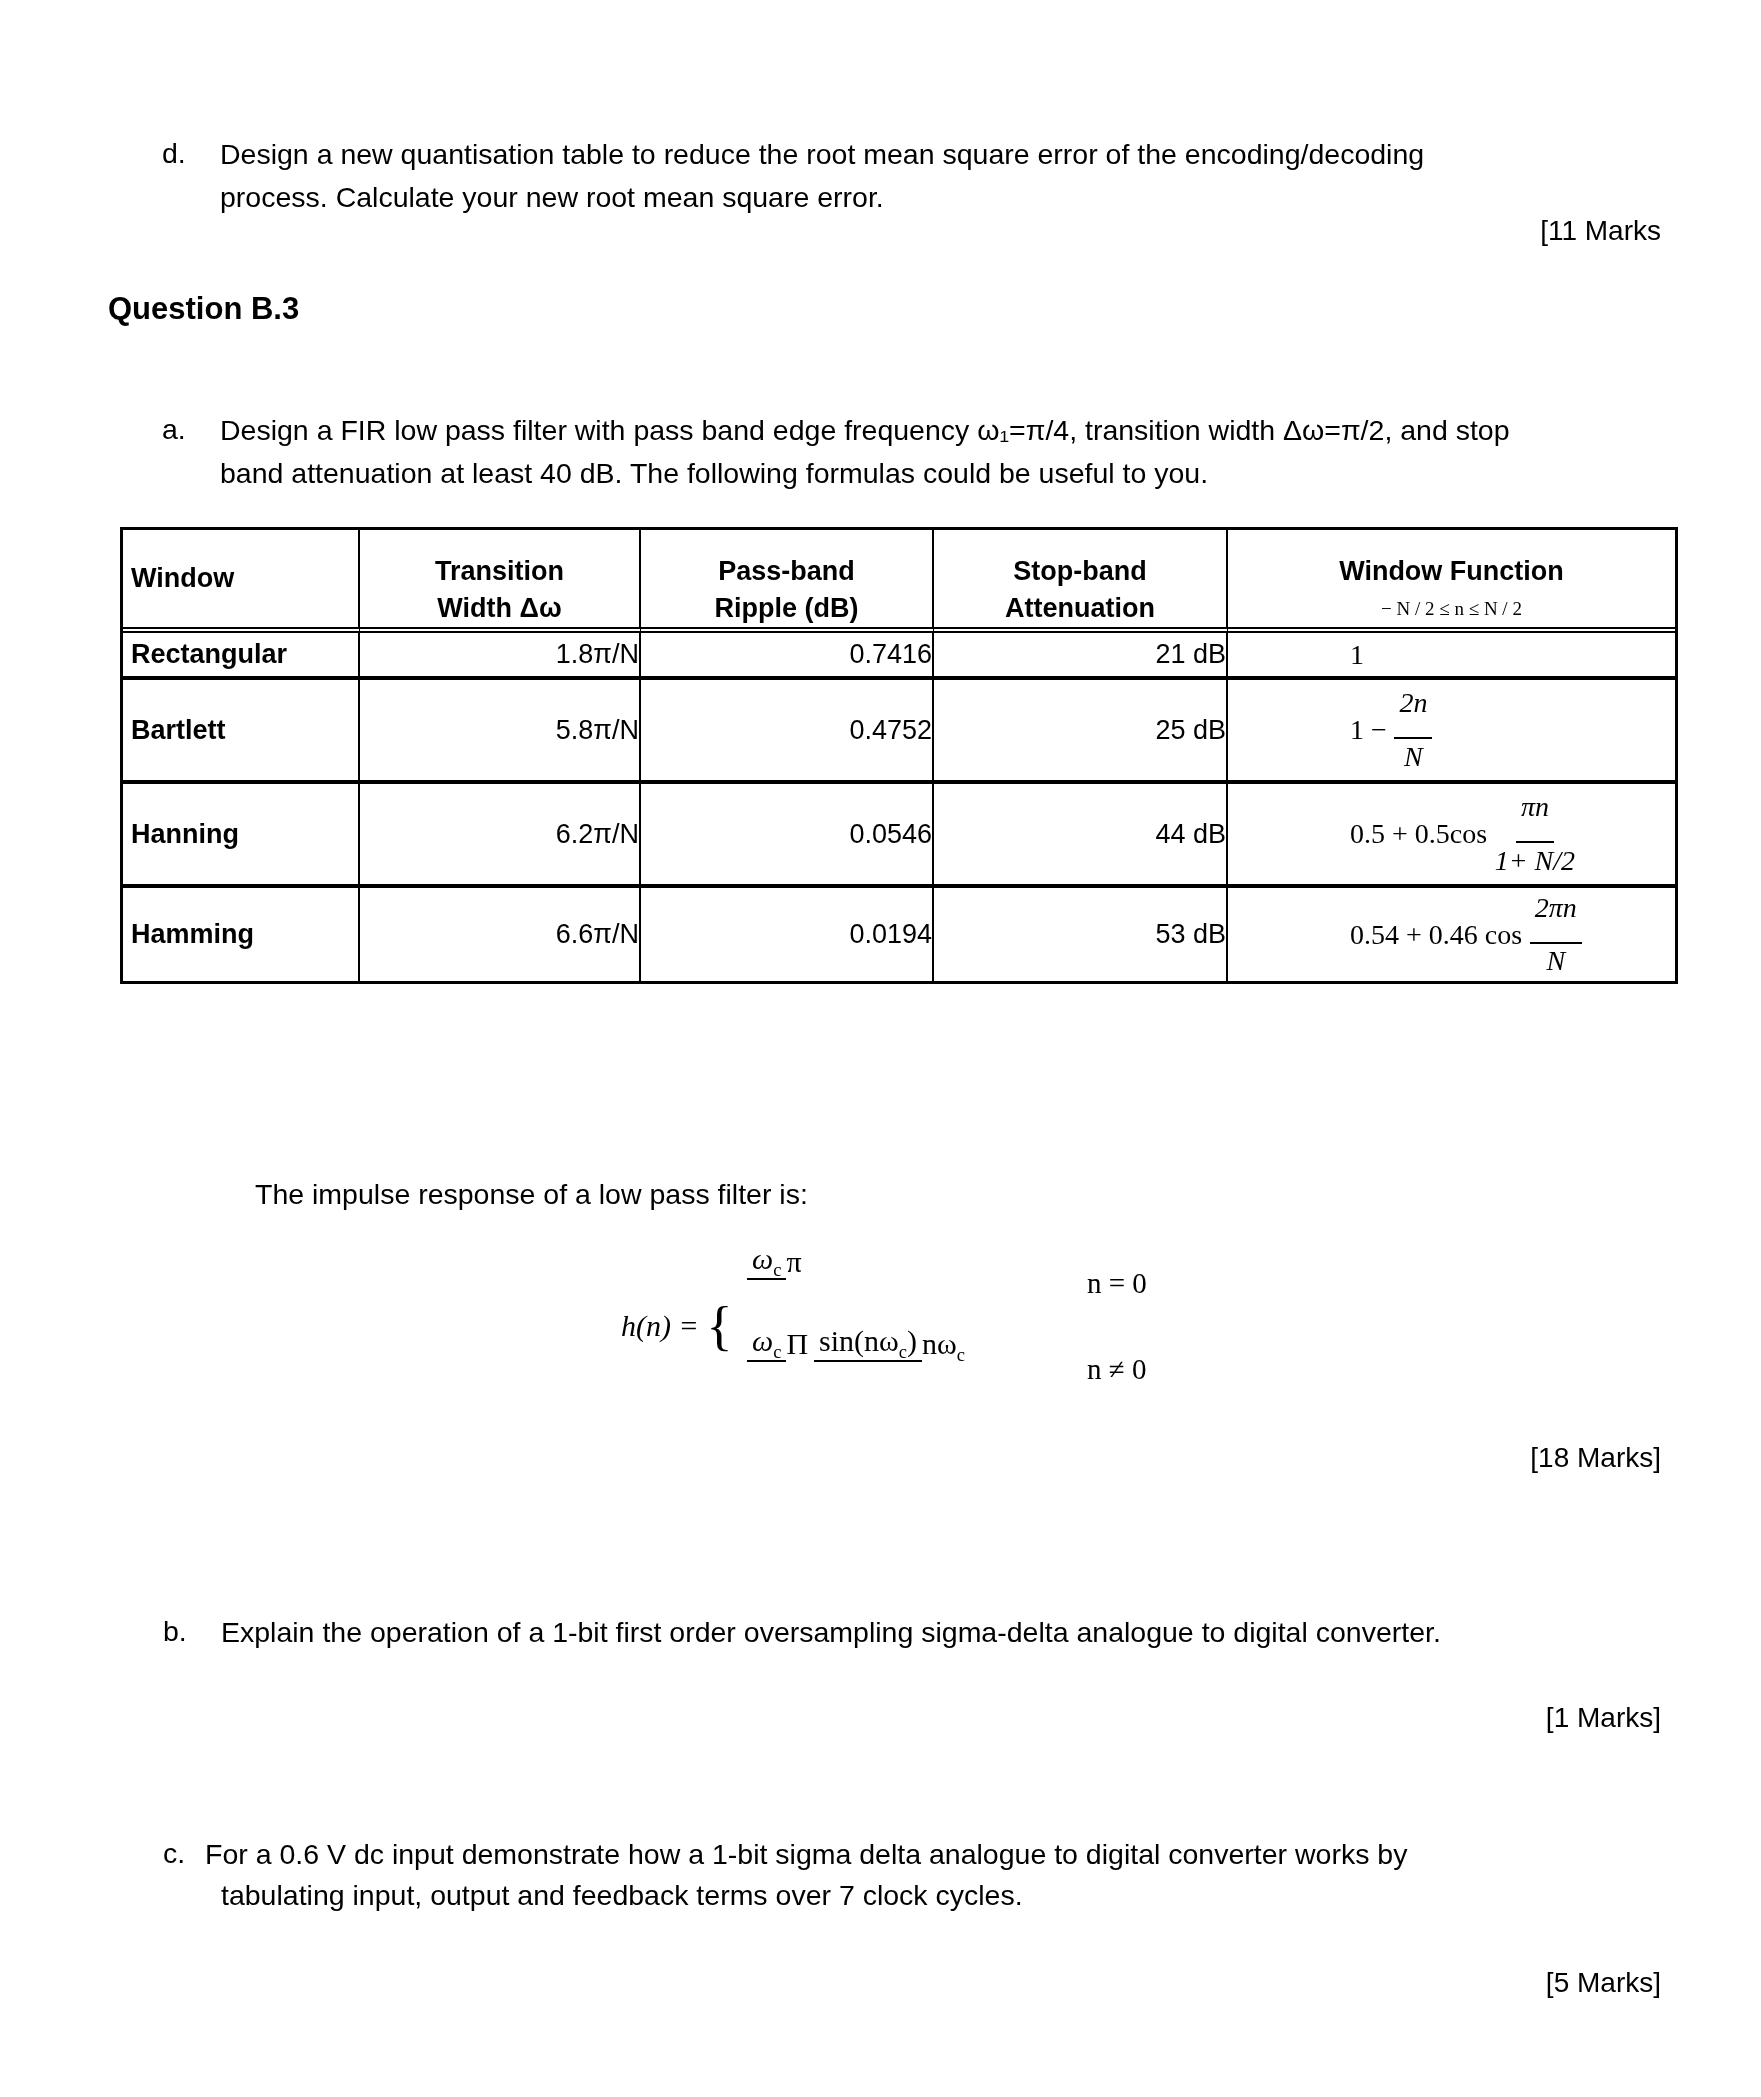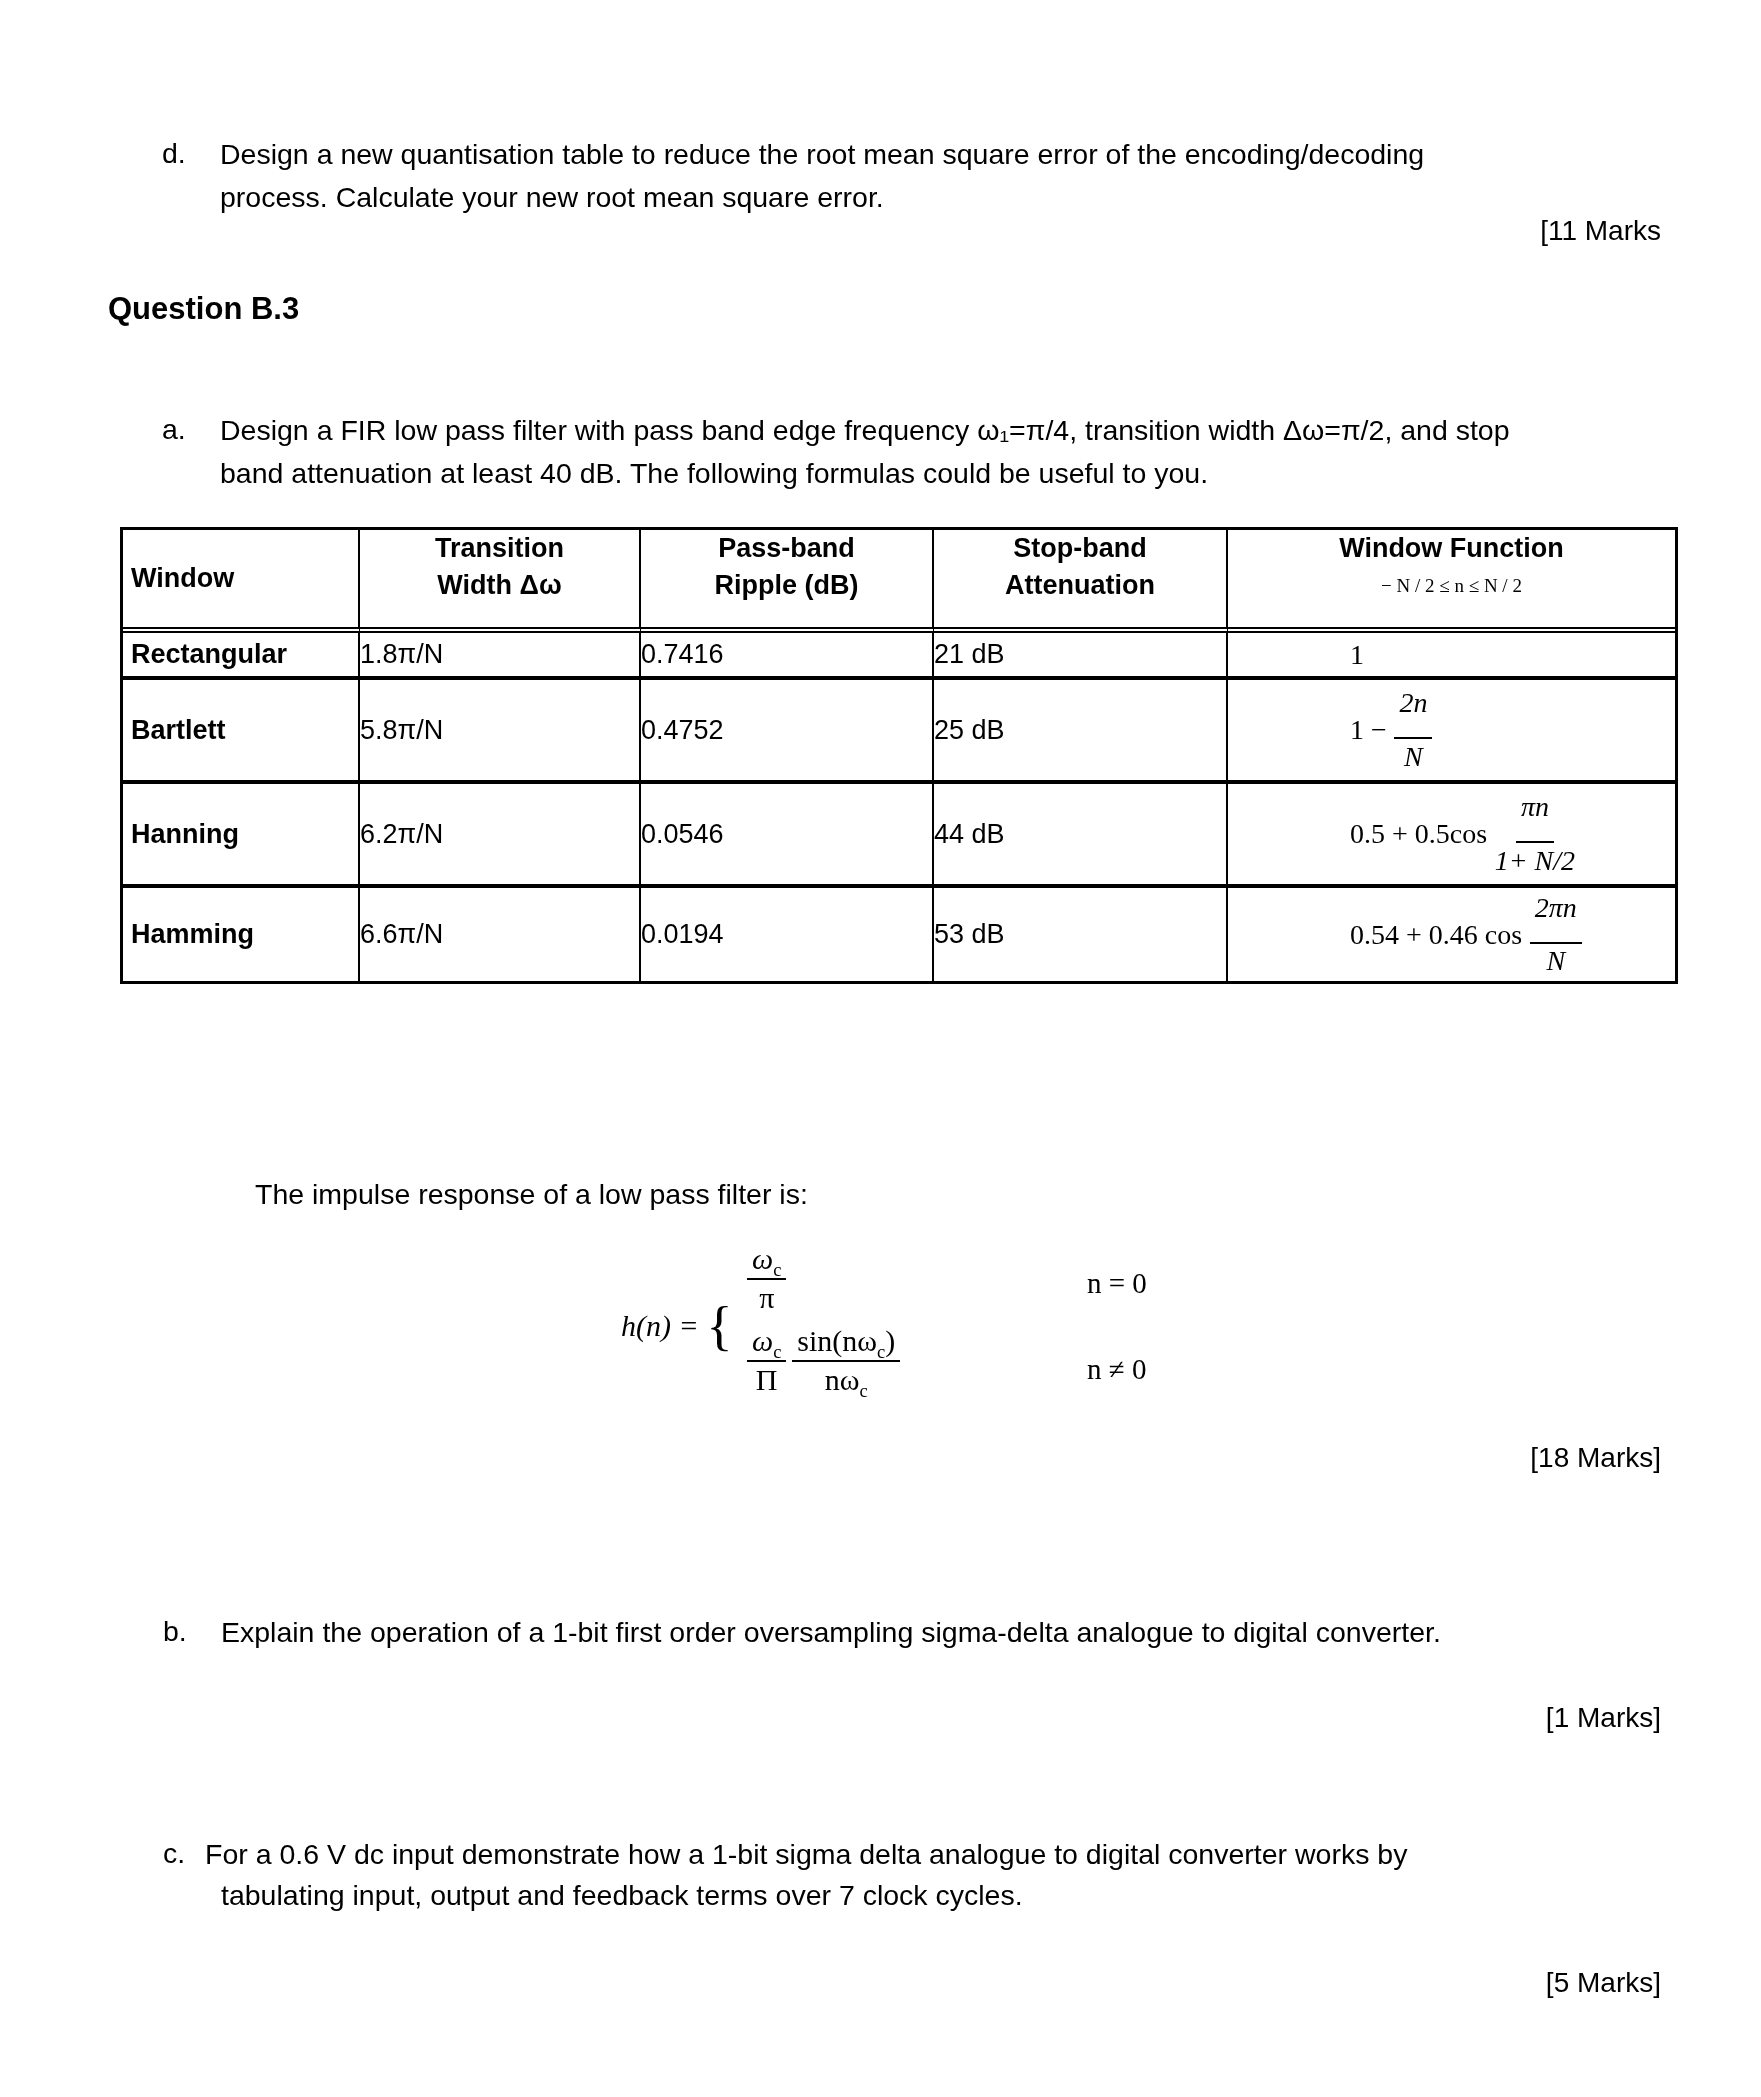--- a/index.html
+++ b/index.html
@@ -23,21 +23,21 @@
     width: 1558px; height: 457px;
     border: 3.4px solid #000;
     display: grid;
     grid-template-columns: 237px 281px 293px 294px 1fr;
     grid-template-rows: 103px 47px 104px 104px auto;
   }
   .cell {
     border-right: 2.5px solid #000;
     display: flex;
     align-items: center;
-    justify-content: flex-start;
+    justify-content: flex-end;
     font-size: 27px;
     overflow: hidden;
   }
   .cell.last { border-right: none; }
   .cell.hsep { border-bottom: 6.7px double #000; }
   .cell.rsep { border-bottom: 4.2px solid #000; }
   .cell.name { justify-content: flex-start; padding-left: 8px; font-weight: bold; }
   .cell.hdr { font-weight: bold; flex-direction: column; line-height: 37px; text-align: center; }
   .cell.fn {
     justify-content: flex-start;
@@ -56,21 +56,21 @@
     align-items: center;
     vertical-align: middle;
     margin-left: 7.6px;
     line-height: 34px;
   }
   .frac .num { border-bottom: 2.5px solid #000; padding: 0 5px 17px; font-style: italic; }
   .frac .den { padding-top: 0.8px; font-style: italic; }
 
   
   .eq { left: 621px; top: 1242px; width: 671px; height: 180px; font-family: "Liberation Serif", serif; font-size: 30px; }
-  .eq .efrac { display: inline-flex; flex-direction: column; align-items: center; line-height: 34px; }
+  .eq .efrac { display: inline-flex; flex-direction: row; align-items: center; line-height: 34px; }
   .eq .efrac .num { border-bottom: 2.5px solid #000; padding: 0 5px 1.7px; }
   .eq .efrac .den { padding-top: 1.7px; }
   .eq sub { font-size: 18.5px; line-height: 0; }
   .lhs { font-style: italic; white-space: nowrap; display: flex; align-items: center; }
   .brace { font-style: normal; font-size: 55px; font-weight: 300; margin-left: 7.6px; line-height: 42px; }
   .cond { font-size: 29px; white-space: nowrap; }
   .case2row { display: flex; align-items: center; gap: 5.9px; }
 </style>
 </head>
 <body>

